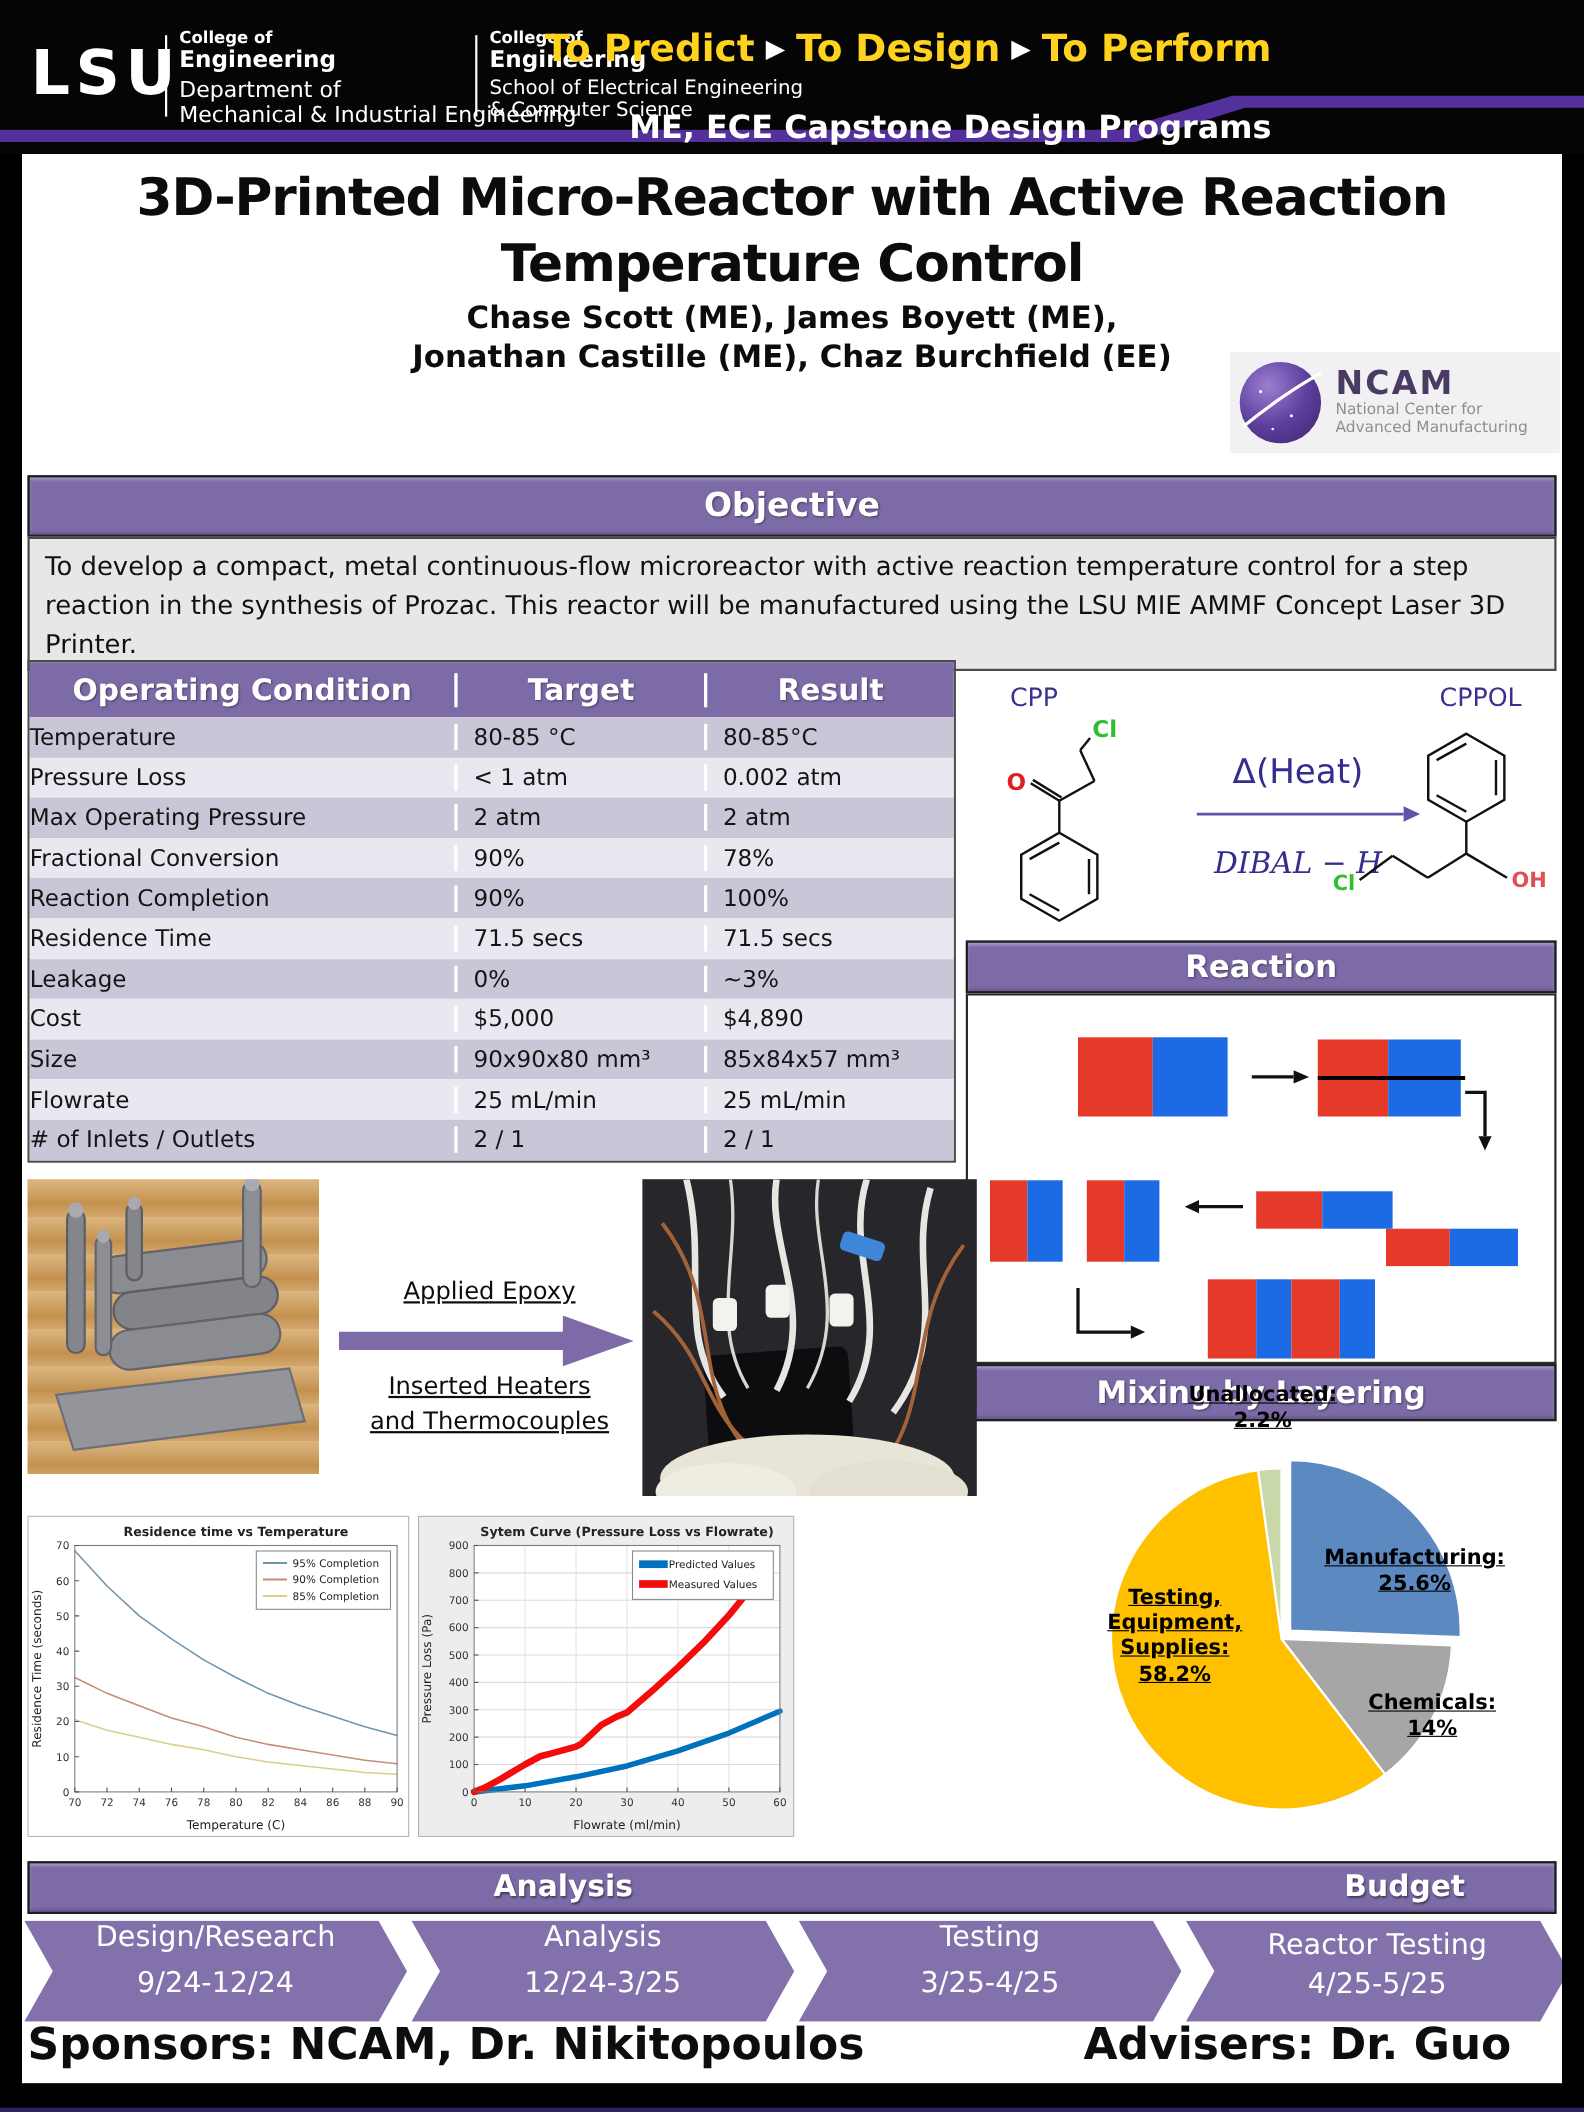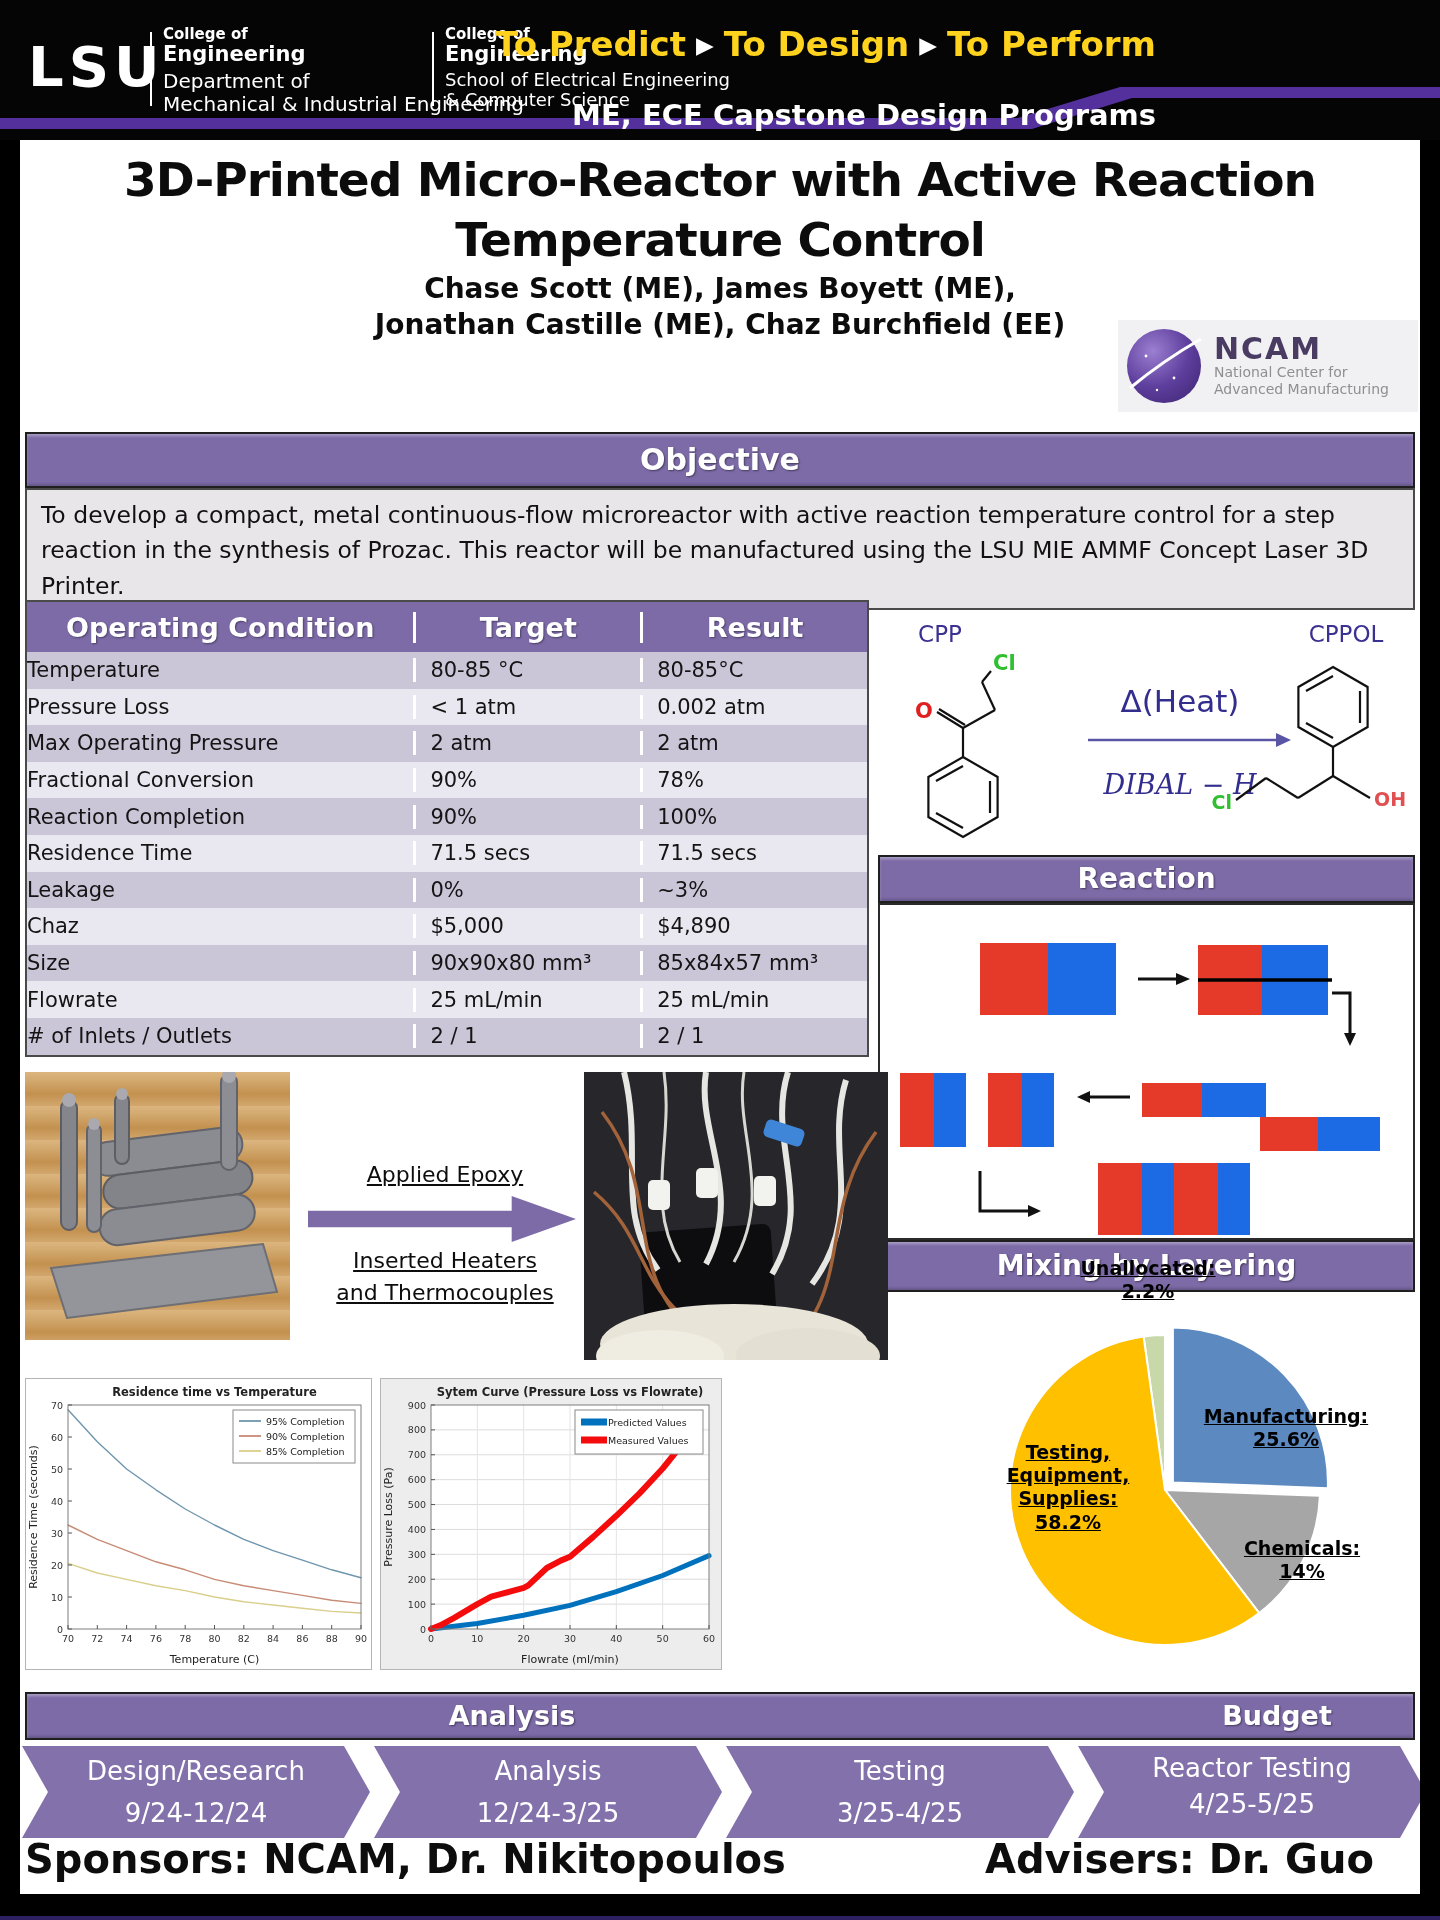--- a/index.html
+++ b/index.html
@@ -67,21 +67,21 @@
   .mat-fig{background:#fff;border:1px solid #b5b5b5;box-sizing:border-box;}
   #fig1{left:5px;top:1238px;width:347px;height:292px;}
   #fig2{left:360px;top:1238px;width:342px;height:292px;background:#EDEDED;}
   
   #pie-block{left:930px;top:1115px;width:470px;height:437px;}
   .pie-label{position:absolute;width:200px;text-align:center;font-weight:bold;font-size:19px;
       text-decoration:underline;color:#000;white-space:pre-line;line-height:1.22;}
   
   .chev{position:absolute;top:1606px;height:92px;width:348px;background:#8371AC;color:#fff;text-align:center;
       clip-path:polygon(0 0,calc(100% - 26px) 0,100% 50%,calc(100% - 26px) 100%,0 100%,26px 50%);}
-  .chev .lbl{margin-top:10px;font-size:26px;}
+  .chev .lbl{font-size:26px;}
   .chev .dts{margin-top:12px;font-size:26px;}
   .chev.tight .lbl{margin-top:7px;} .chev.tight .dts{margin-top:6px;}
   .sponsors-line{top:1696px;font-size:40px;font-weight:bold;color:#0d0d0d;white-space:nowrap;}
   .sp1{left:5px;} .sp2{left:965px;}
   #footer-strip{position:absolute;left:0;top:1894px;width:1440px;height:26px;background:#000;border-bottom:4px solid #2d2060;box-sizing:border-box;}
 </style>
 </head>
 <body>
 
 <div id="page">
@@ -180,21 +180,21 @@
           <div class="tc c0">Residence Time</div>
           <div class="tc c1">71.5 secs</div>
           <div class="tc c2">71.5 secs</div>
         </div>
         <div class="trow odd">
           <div class="tc c0">Leakage</div>
           <div class="tc c1">0%</div>
           <div class="tc c2">~3%</div>
         </div>
         <div class="trow even">
-          <div class="tc c0">Chaz</div>
+          <div class="tc c0">Cost</div>
           <div class="tc c1">$5,000</div>
           <div class="tc c2">$4,890</div>
         </div>
         <div class="trow odd">
           <div class="tc c0">Size</div>
           <div class="tc c1">90x90x80 mm³</div>
           <div class="tc c2">85x84x57 mm³</div>
         </div>
         <div class="trow even">
           <div class="tc c0">Flowrate</div>

